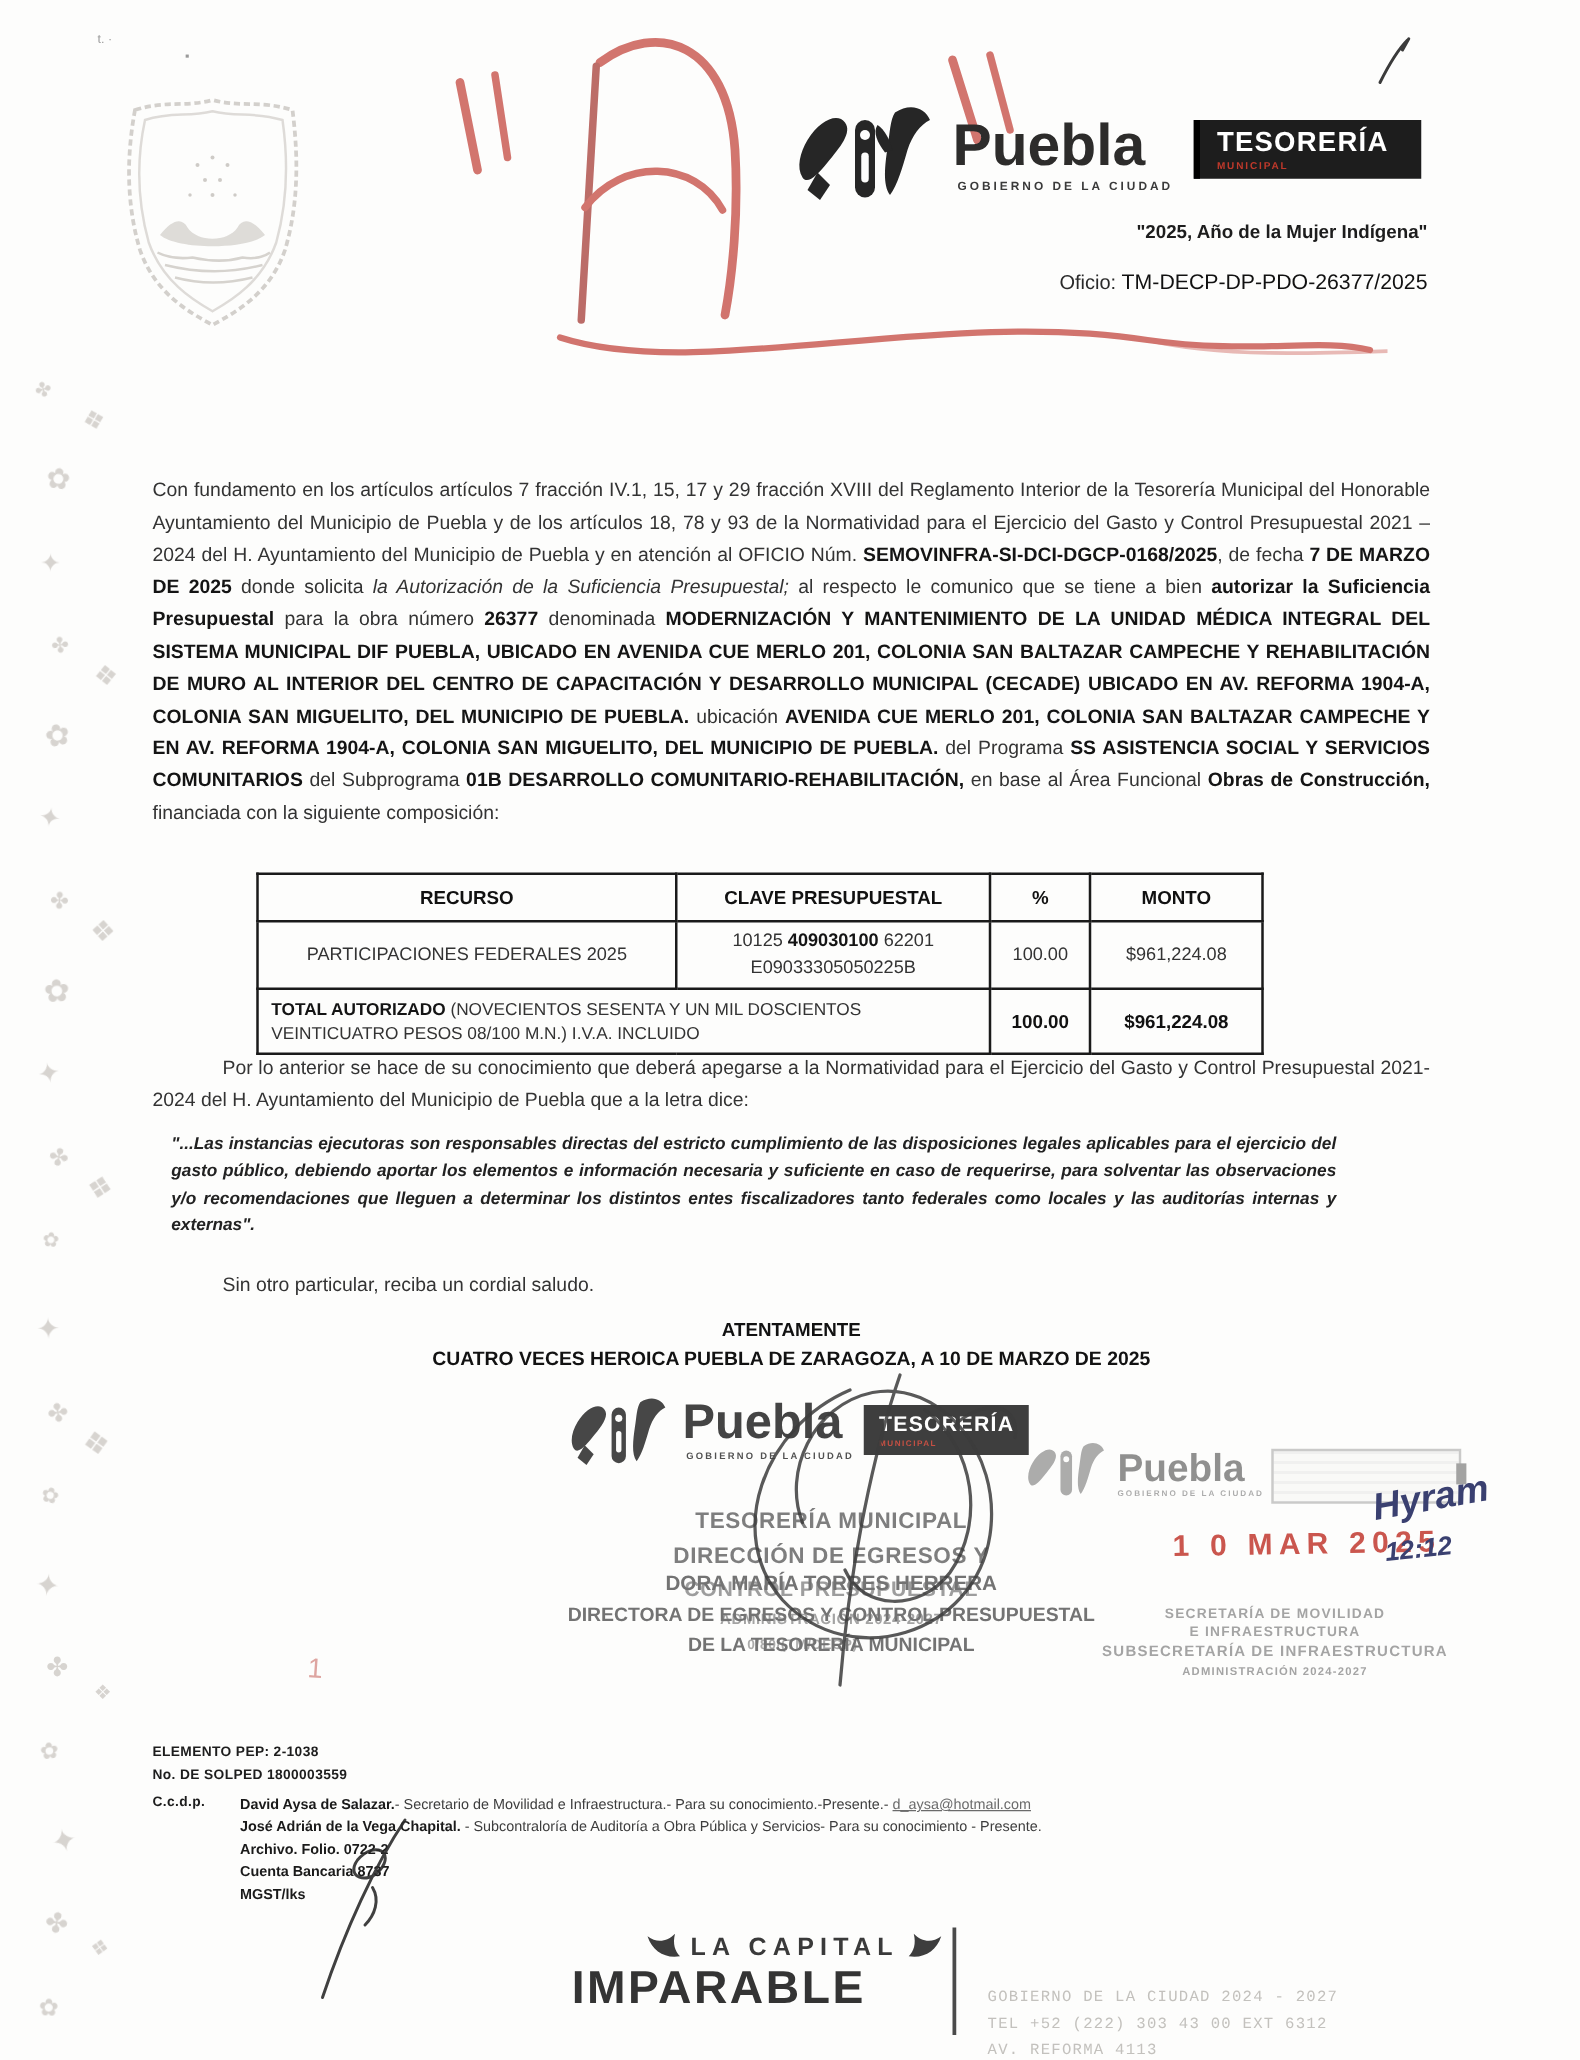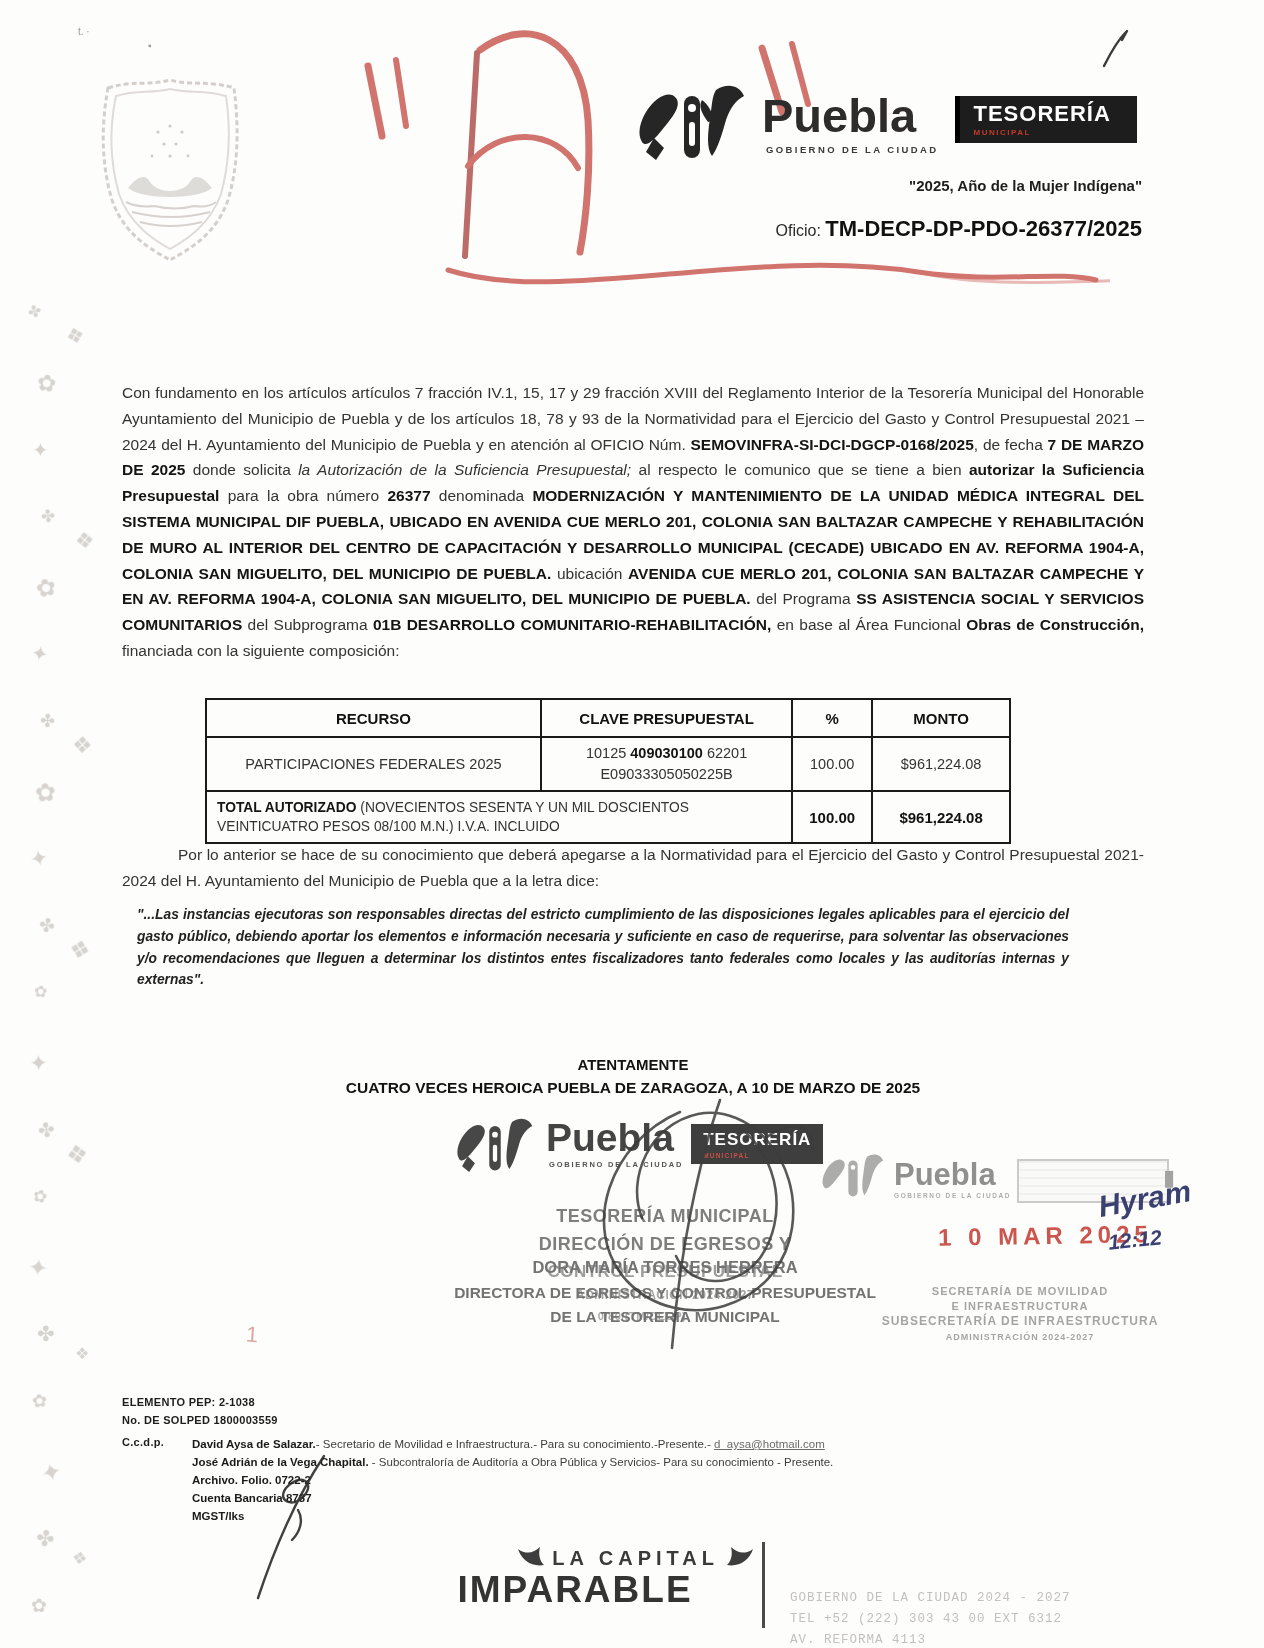--- a/index.html
+++ b/index.html
@@ -21,21 +21,21 @@
   .brand-row { display:flex; align-items:flex-start; gap:10px; }
   .brand-text { display:flex; flex-direction:column; align-items:flex-start; margin-top:14px; }
   .brand-name { font-size:47px; font-weight:800; color:#2d2c2b; letter-spacing:0px; line-height:1; }
   .brand-sub  { font-size:9.5px; font-weight:700; color:#3a3a3a; letter-spacing:2.4px; margin-top:5px; margin-left:4px;}
   .dept-box { background:#1d1d1d; color:#fff; padding:7px 14px 6px 14px; margin-top:18px; margin-left:6px;
               border-left:5px solid #1d1d1d; min-width:182px; }
   .dept-name { font-size:22px; font-weight:800; letter-spacing:1px; line-height:1; }
   .dept-sub  { font-size:8px; font-weight:700; color:#c0392b; letter-spacing:1.5px; margin-top:3px; }
   .slogan { width:512px; text-align:right; font-size:15px; font-weight:700; color:#1d1d1d; }
   .oficio { width:512px; text-align:right; font-size:16px; color:#2a2a2a; }
-  .oficio .num { font-weight:700; font-size:22px; color:#111; }
+  .oficio .num { font-weight:400; font-size:17px; color:#111; }
 
   .recipient { font-size:15px; line-height:23px; color:#2a2a2a; }
   .recipient .name { font-size:17px; font-weight:800; color:#111; letter-spacing:.2px;}
   .recipient .presente { letter-spacing:6px; font-weight:600; margin-top:2px;}
 
   .para { width:1022px; text-align:justify; font-size:15.5px; line-height:25.8px; color:#333; }
   .indent { text-indent:56px; }
 
   table.budget { border-collapse:collapse; width:806px; font-size:14.5px; color:#333; }
   table.budget th, table.budget td { border:2.4px solid #1a1a1a; text-align:center; vertical-align:middle; padding:5px 8px; }
@@ -208,20 +208,21 @@
       <td class="money">100.00</td>
       <td class="money">$961,224.08</td>
     </tr>
   </tbody>
     </table>
 
   <div class="abs para indent" style="left:122px;top:842px;">Por lo anterior se hace de su conocimiento que deberá apegarse a la Normatividad para el Ejercicio del Gasto y Control Presupuestal 2021-2024 del H. Ayuntamiento del Municipio de Puebla que a la letra dice:</div>
 
   <div class="abs quote" style="left:137px;top:904px;">"...Las instancias ejecutoras son responsables directas del estricto cumplimiento de las disposiciones legales aplicables para el ejercicio del gasto público, debiendo aportar los elementos e información necesaria y suficiente en caso de requerirse, para solventar las observaciones y/o recomendaciones que lleguen a determinar los distintos entes fiscalizadores tanto federales como locales y las auditorías internas y externas".</div>
 
+  <div class="abs para indent" style="left:122px;top:1016px;">Sin otro particular, reciba un cordial saludo.</div>
 
   <div class="abs center-line" style="left:122px;top:1056px;font-size:15px;">ATENTAMENTE</div>
   <div class="abs center-line" style="left:122px;top:1079px;font-size:15.5px;">CUATRO VECES HEROICA PUEBLA DE ZARAGOZA, A 10 DE MARZO DE 2025</div>
 
   <div class="abs stamp-left" style="left:452px;top:1112px;">
     <svg width="86" height="74" viewBox="0 0 120 100">
       <g fill="#2f2f2f">
         <path d="M14,34 C24,18 38,12 44,20 C50,28 40,40 30,52 C22,62 14,70 10,64 C5,56 8,44 14,34 Z"></path>
         <path d="M22,60 l10,10 -8,12 -10,-8 Z"></path>
         <rect x="52" y="18" width="16" height="62" rx="8"></rect>

